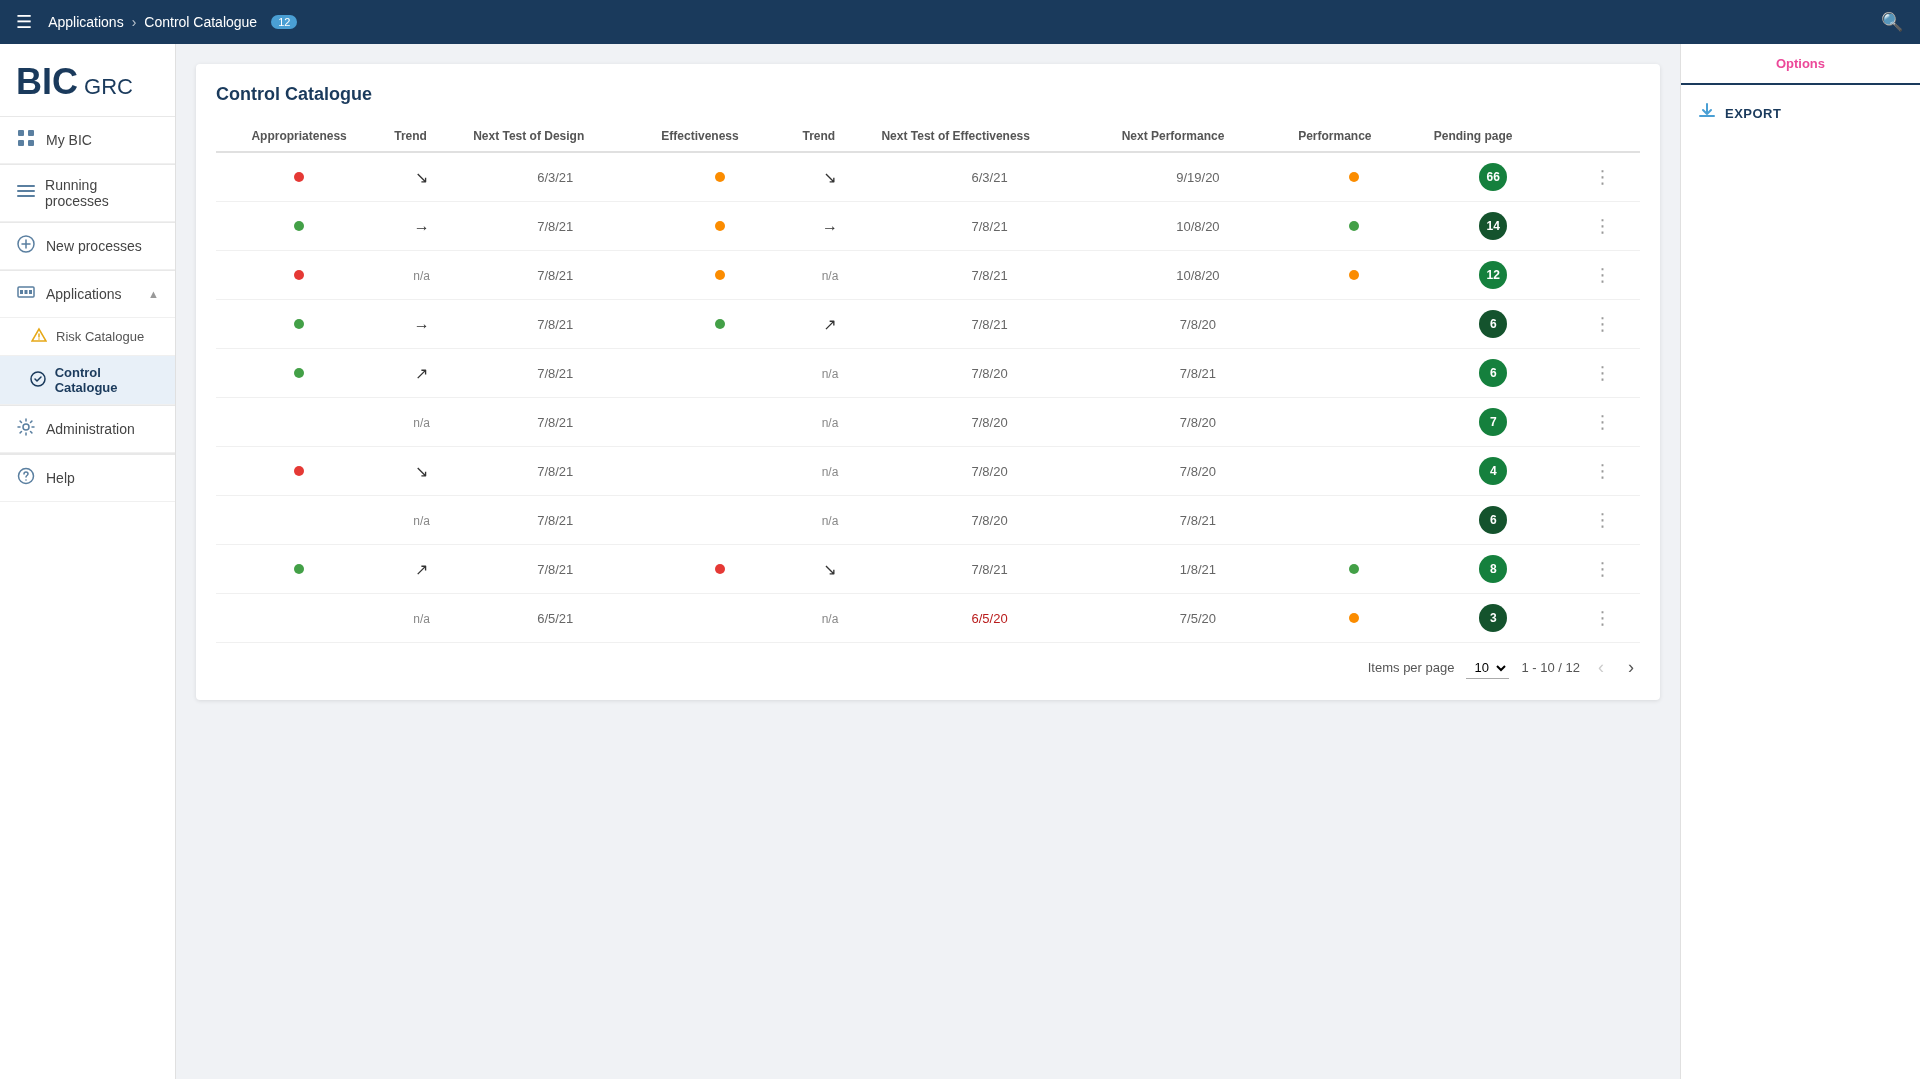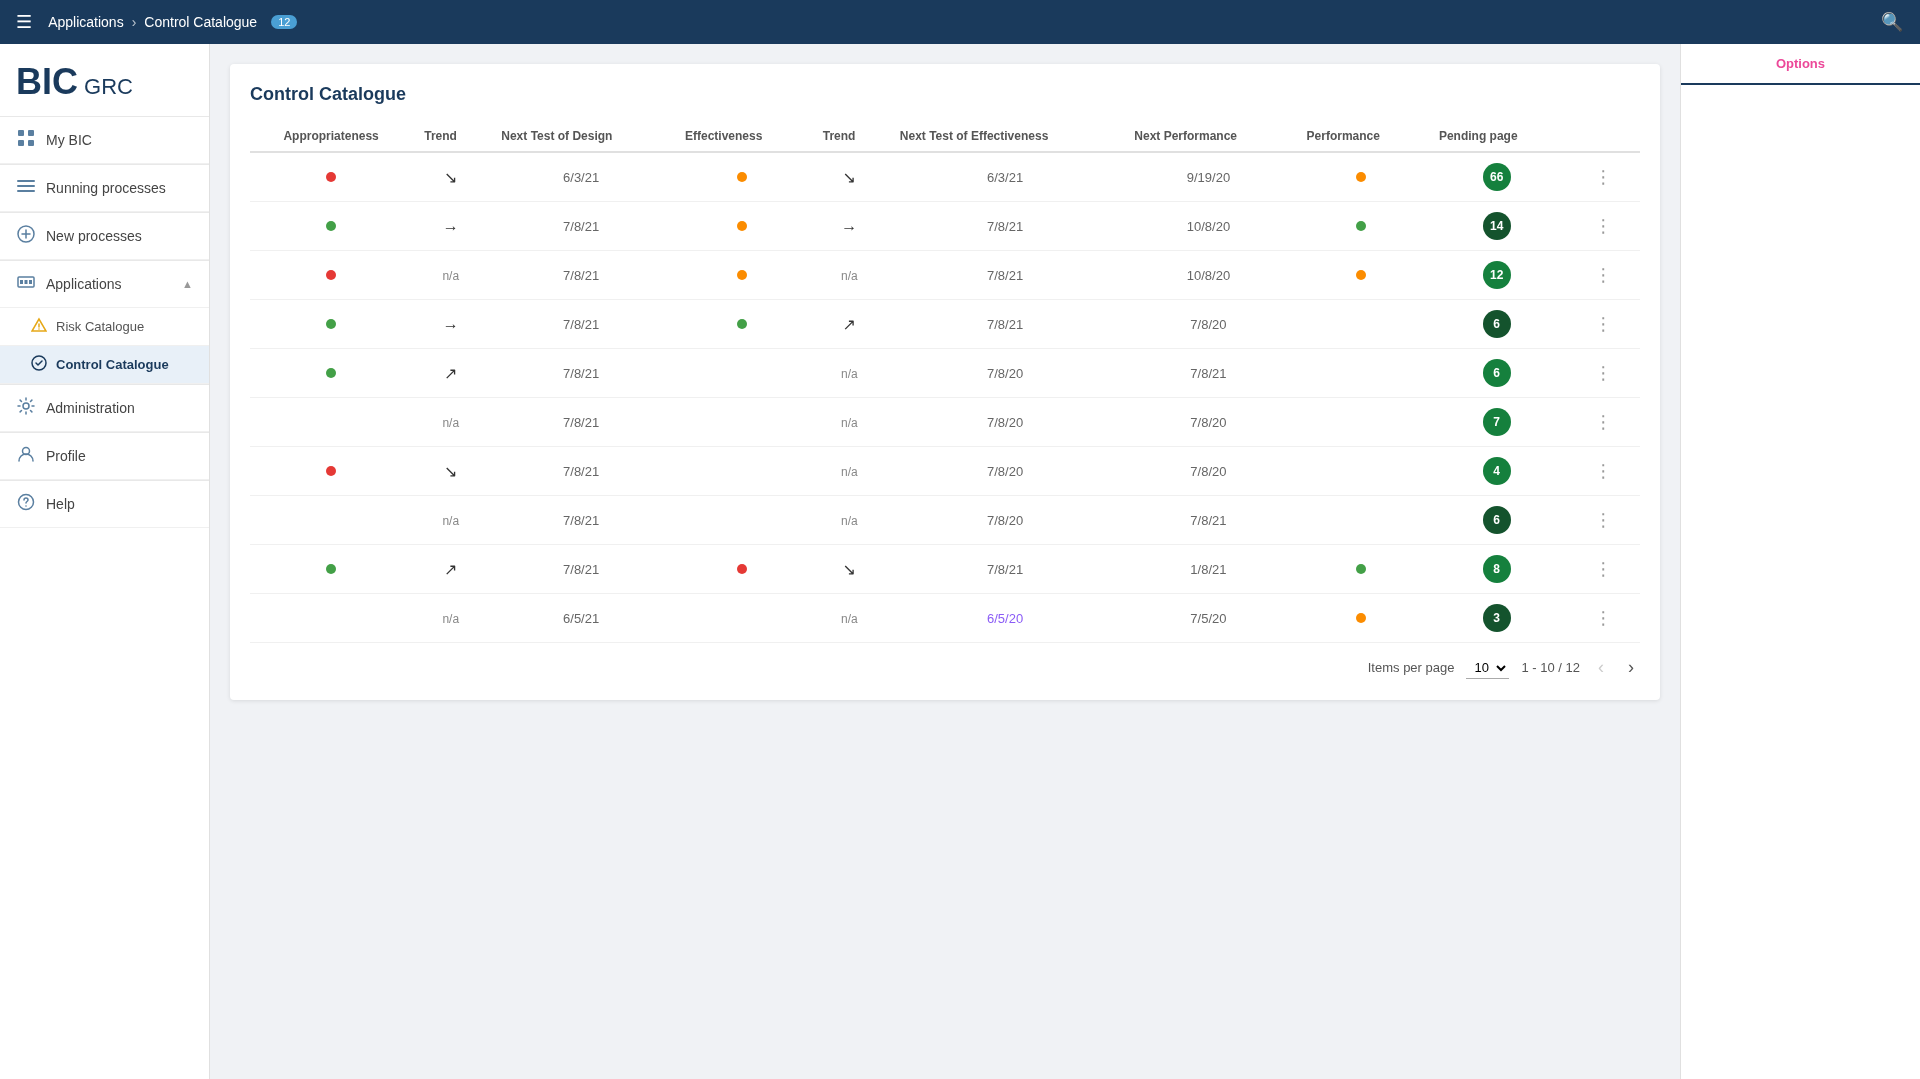--- a/index.html
+++ b/index.html
@@ -26,21 +26,21 @@
       font-size: 11px;
       margin-left: 6px;
     }
     .top-nav .search-icon { margin-left: auto; cursor: pointer; font-size: 18px; }
 
     
     .main-layout { display: flex; flex: 1; overflow: hidden; }
 
     
     .sidebar {
-      width: 210px;
+      width: 176px;
       background: white;
       border-right: 1px solid #e0e0e0;
       display: flex;
       flex-direction: column;
       flex-shrink: 0;
       overflow-y: auto;
     }
     .sidebar-logo {
       padding: 20px 16px 16px;
       border-bottom: 1px solid #e8e8e8;
@@ -328,29 +328,20 @@
       <span class="nav-icon">
         <svg width="18" height="18" viewBox="0 0 18 18">
             <circle cx="9" cy="9" r="3" stroke="#5a7fa0" stroke-width="1.5" fill="none"></circle>
             <path d="M9 1v2M9 15v2M1 9h2M15 9h2M3.1 3.1l1.4 1.4M13.5 13.5l1.4 1.4M3.1 14.9l1.4-1.4M13.5 4.5l1.4-1.4" stroke="#5a7fa0" stroke-width="1.5" stroke-linecap="round"></path>
           </svg>
       </span>
       <span>Administration</span>
     </div>
     <div style="height:1px;background:#e8e8e8;"></div>
 
-    <div class="nav-item">
-      <span class="nav-icon">
-        <svg width="18" height="18" viewBox="0 0 18 18">
-            <circle cx="9" cy="6" r="3.5" stroke="#5a7fa0" stroke-width="1.5" fill="none"></circle>
-            <path d="M2 16c0-3.866 3.134-7 7-7s7 3.134 7 7" stroke="#5a7fa0" stroke-width="1.5" fill="none" stroke-linecap="round"></path>
-          </svg>
-      </span>
-      <span>Profile</span>
-    </div>
     <div style="height:1px;background:#e8e8e8;"></div>
 
     <div class="nav-item">
       <span class="nav-icon">
         <svg width="18" height="18" viewBox="0 0 18 18">
             <circle cx="9" cy="9" r="7.5" stroke="#5a7fa0" stroke-width="1.5" fill="none"></circle>
             <path d="M7 7c0-1.1.9-2 2-2s2 .9 2 2c0 1.5-2 1.5-2 3" stroke="#5a7fa0" stroke-width="1.5" fill="none" stroke-linecap="round"></path>
             <circle cx="9" cy="13" r="0.8" fill="#5a7fa0"></circle>
           </svg>
       </span>
@@ -488,21 +479,21 @@
     <td><span class="dot dot-green"></span></td>
     <td><span class="badge-count badge-green">8</span></td>
     <td><span class="more-btn">⋮</span></td>
   </tr>
                 <tr>
     <td></td>
     <td><span style="color:#888;font-size:12px;">n/a</span></td>
     <td style="color:#666;">6/5/21</td>
     <td></td>
     <td><span style="color:#888;font-size:12px;">n/a</span></td>
-    <td style="color:#8b5cf6;">6/5/20</td>
+    <td style="color:#b91c1c;">6/5/20</td>
     <td style="color:#666;">7/5/20</td>
     <td><span class="dot dot-orange"></span></td>
     <td><span class="badge-count badge-red">3</span></td>
     <td><span class="more-btn">⋮</span></td>
   </tr>
               </tbody>
           </table>
         </div>
 
         <div class="pagination-bar">
@@ -516,16 +507,27 @@
           <button class="page-btn disabled">‹</button>
           <button class="page-btn">›</button>
         </div>
       </div>
     </div>
 
     <div class="right-panel">
       <div class="right-panel-tabs">
         <div class="right-tab active">Options</div>
       </div>
+      <div class="right-panel-content">
+        <div class="export-btn">
+          <span class="export-icon">
+            <svg width="20" height="20" viewBox="0 0 20 20" fill="none">
+              <path d="M10 3v10M6 9l4 4 4-4" stroke="#4a9fd4" stroke-width="2" stroke-linecap="round" stroke-linejoin="round"></path>
+              <path d="M3 15h14" stroke="#4a9fd4" stroke-width="2" stroke-linecap="round"></path>
+            </svg>
+          </span>
+          <span>EXPORT</span>
+        </div>
+      </div>
     </div>
 
   </div>
 </div>
 
 </body></html>

